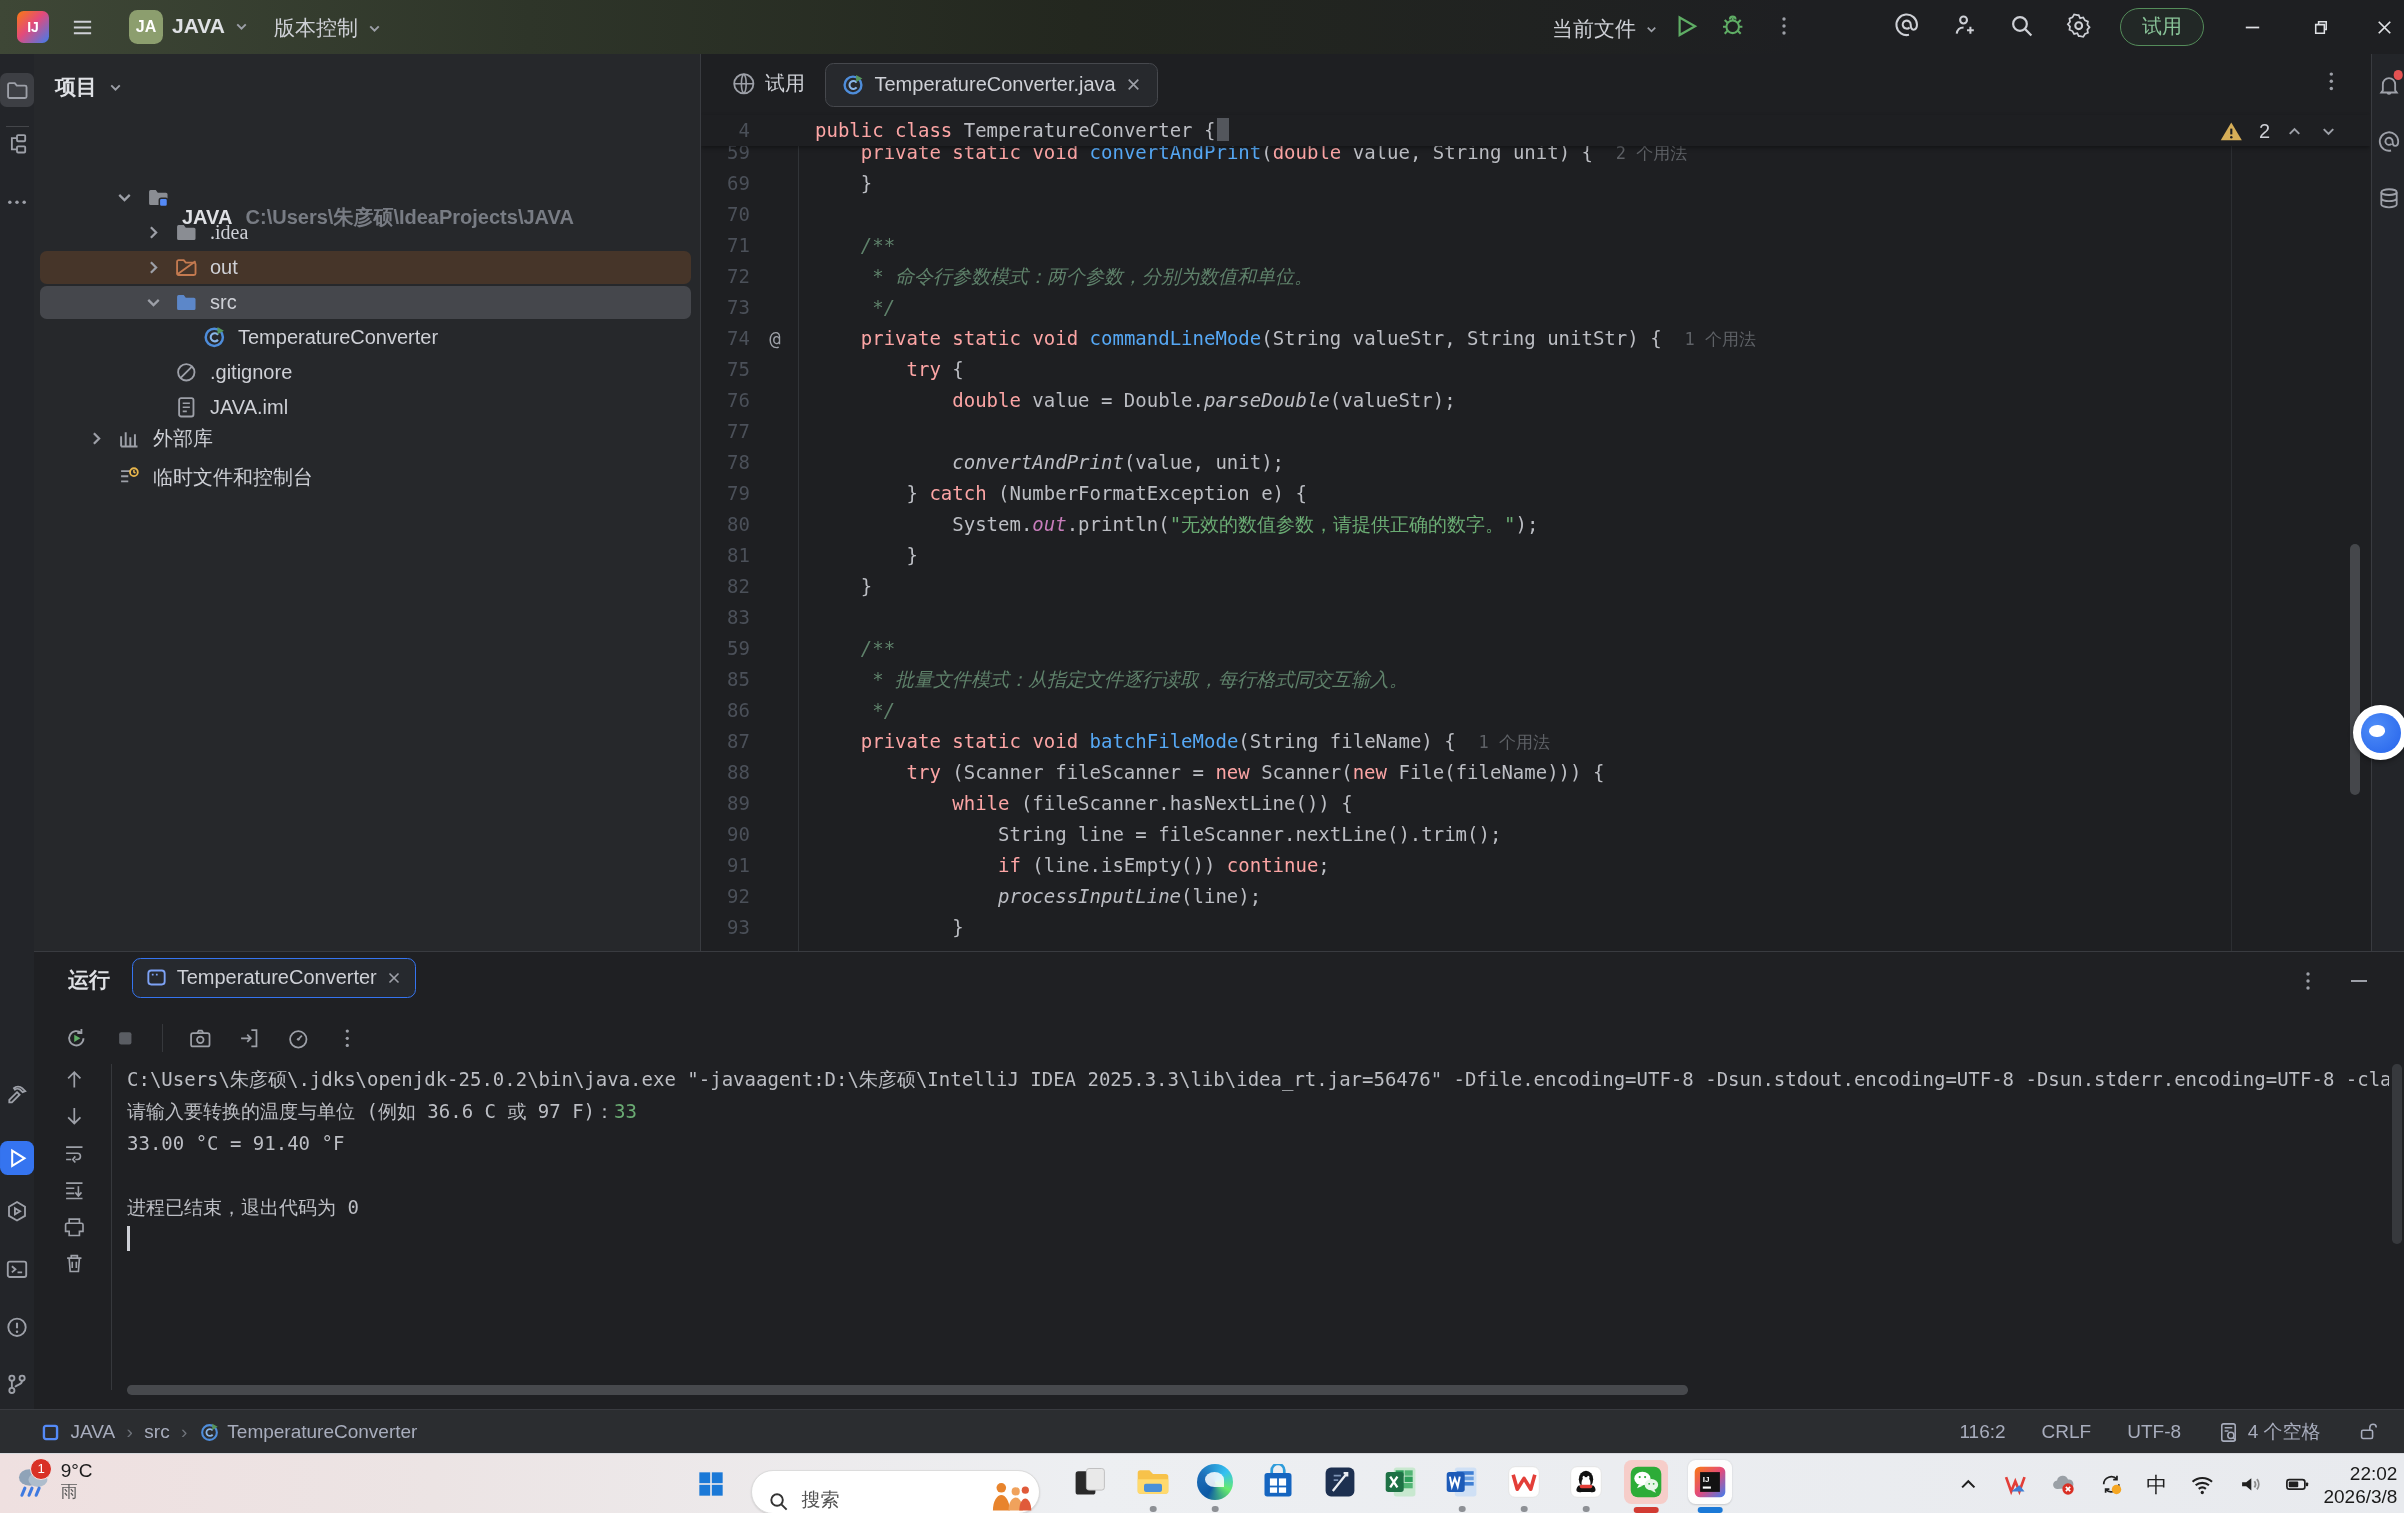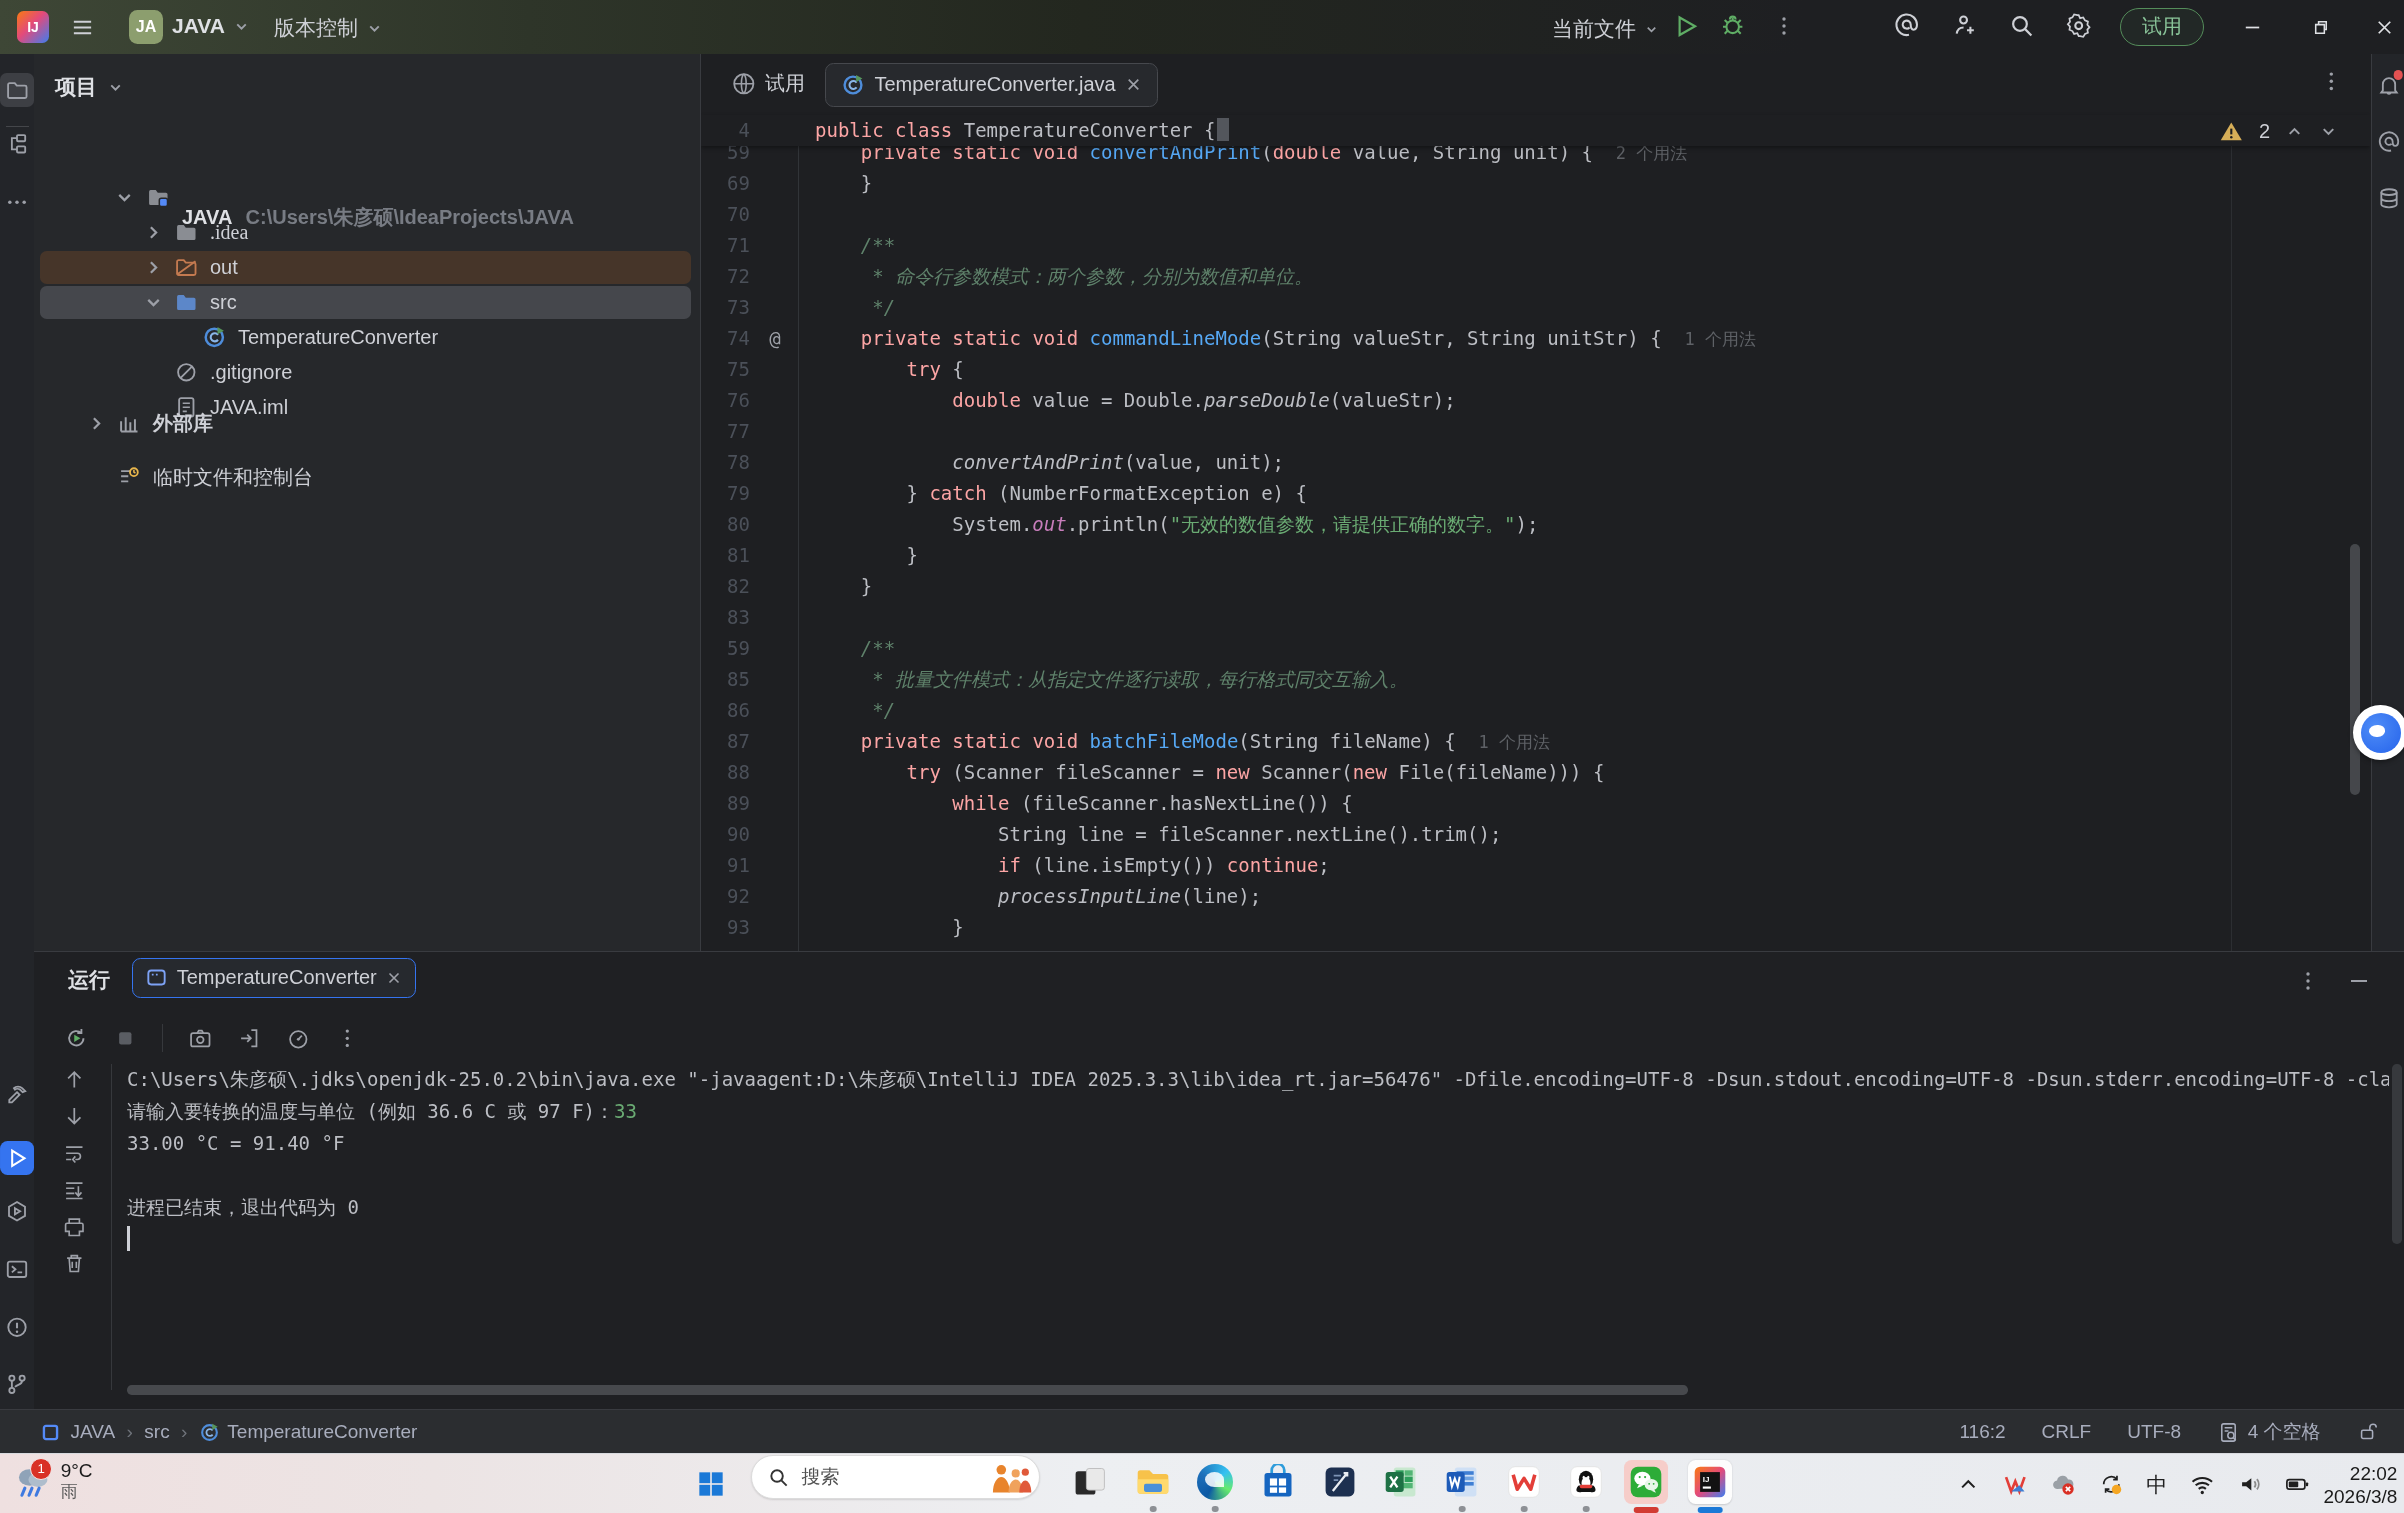--- a/index.html
+++ b/index.html
@@ -85,22 +85,22 @@
   .crumb-sep{color:#6f737a;margin:0 11.4px;}
   
   #taskbar{left:0;top:1453px;width:2405px;height:61px;
      background:linear-gradient(90deg,#efe0e0 0%,#ece4e4 18%,#edeff2 45%,#e8eaee 100%);
      border-top:0.9px solid #d8dade;}
   .tb-weather{position:absolute;left:13.2px;top:5.7px;display:flex;gap:9.5px;align-items:center;}
   .w-temp{color:#1b1b1b;font-size:19px;line-height:21px;}
   .w-desc{color:#5a5a5a;font-size:17px;line-height:21px;}
   .badge1{position:absolute;left:17px;top:-3.8px;width:20px;height:20px;border-radius:50%;background:#d93025;color:#fff;
      font-size:13.2px;display:flex;align-items:center;justify-content:center;border:1.9px solid #f3e6e6;}
-  #search-pill{position:absolute;left:751px;top:1px;width:287px;height:42px;background:#fff;border:0.9px solid #dcdcdc;
-     border-radius:22px;display:flex;align-items:center;box-shadow:0 0.9px 1.9px rgba(0,0,0,.12);}
+  #search-pill{position:absolute;left:751px;top:16px;width:287px;height:42px;background:#fff;border:0.9px solid #dcdcdc;
+     border-radius:22px;display:flex;align-items:flex-end;box-shadow:0 0.9px 1.9px rgba(0,0,0,.12);}
   #search-pill .ph{color:#515151;font-size:19px;margin-left:11.4px;}
   .app{position:absolute;top:5.7px;width:44px;height:44px;display:flex;align-items:center;justify-content:center;}
   .app .dot{position:absolute;left:50%;transform:translateX(-50%);top:46px;width:6.6px;height:6.6px;border-radius:3.8px;background:#8d9095;}
   .app .pillu{position:absolute;left:50%;transform:translateX(-50%);top:47px;width:24.6px;height:6.6px;border-radius:3.8px;}
   .app.bg-pink{background:#f6cdc9;border-radius:7.6px;}
   .app.bg-white{background:#fdfdfd;border-radius:7.6px;box-shadow:0 0.9px 1.9px rgba(0,0,0,.15);}
   #tray{position:absolute;right:95px;top:0;height:61px;display:flex;align-items:center;gap:23px;color:#1f1f1f;}
   #clock{position:absolute;right:7.6px;top:7.6px;text-align:right;color:#1a1a1a;font-size:19px;line-height:23px;}
   .tray-ic{width:24.6px;height:24.6px;}
   
@@ -358,21 +358,21 @@
         <span class="hl"></span>
 
     <span class="ic ticon" style="left:140px;">
           <svg viewBox="0 0 24 24">
             <rect x="5" y="3" width="14" height="18" rx="2" fill="none" stroke="#9da0a8" stroke-width="1.8"></rect>
             <path d="M8.5 8h7M8.5 12h7M8.5 16h4" stroke="#9da0a8" stroke-width="1.6"></path>
           </svg>
         </span>
     <span class="tlabel" style="left:176px;">JAVA.iml</span>
       </div>
-      <div class="trow" style="top: 352px; font-weight: bold;">
+      <div class="trow" style="top: 367px;">
         <span class="hl"></span>
     <span class="ic tchev" style="left:52px;">
           <svg viewBox="0 0 16 16">
             <path d="M6 4l4 4-4 4" fill="none" stroke="currentColor" stroke-width="1.7"></path>
           </svg>
         </span>
     <span class="ic ticon" style="left:83px;">
           <svg viewBox="0 0 24 24">
             <path d="M4 20V10M4 20h16M8.5 20V6M13 20v-9M17.5 20V8" stroke="#9da0a8" stroke-width="1.9" fill="none"></path>
           </svg>

